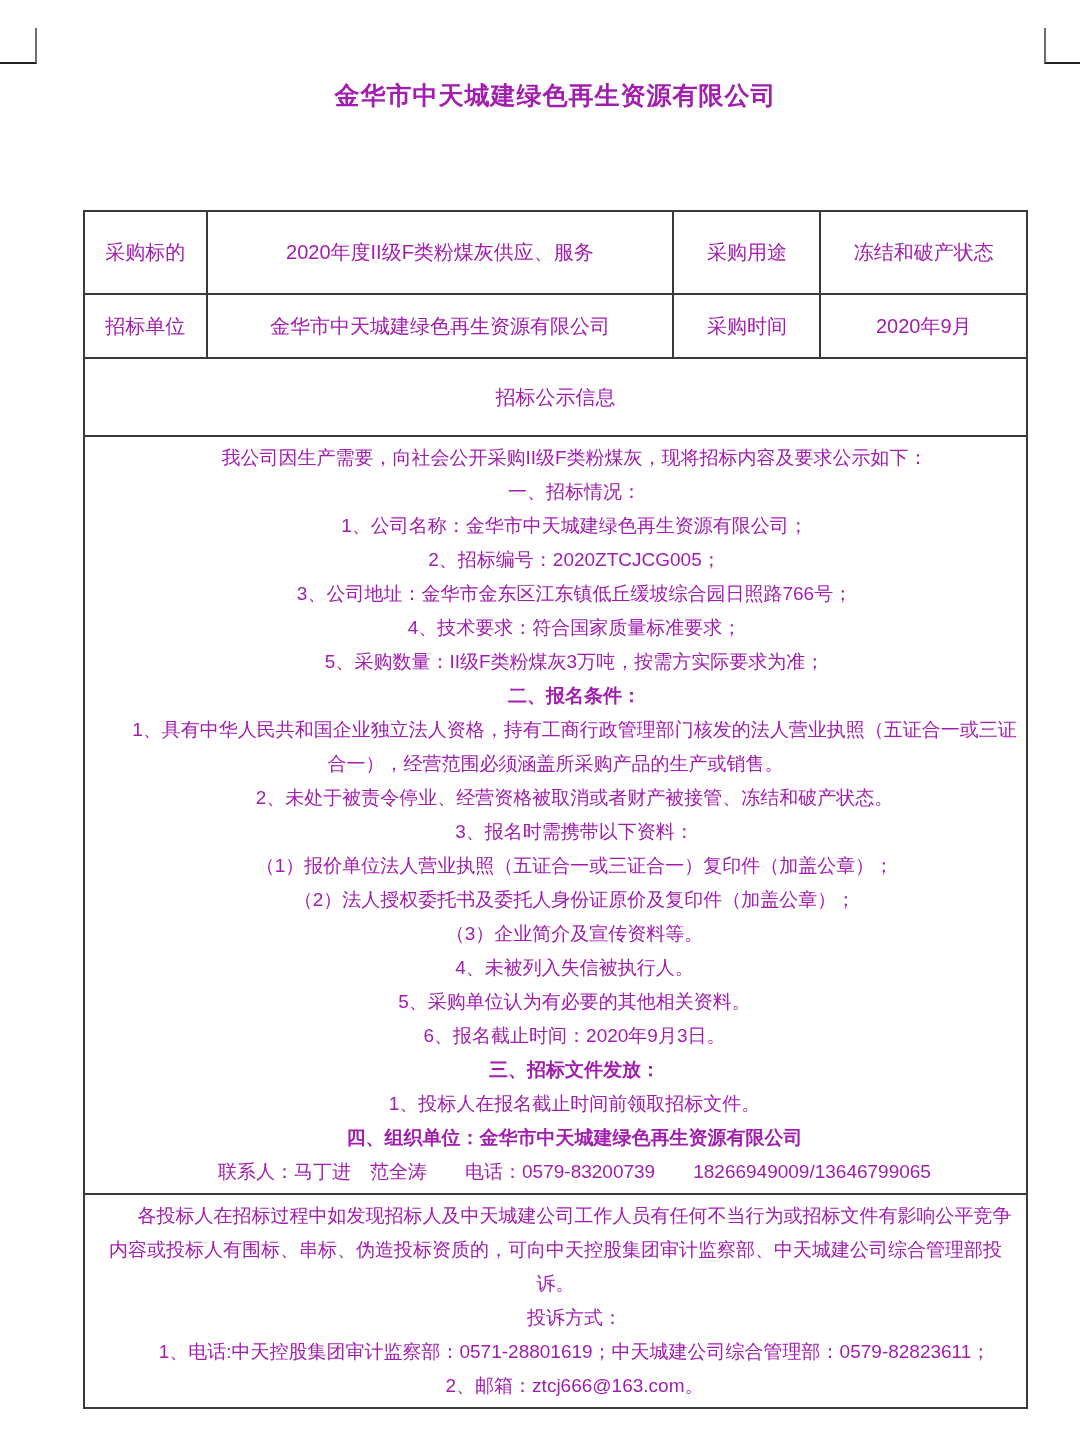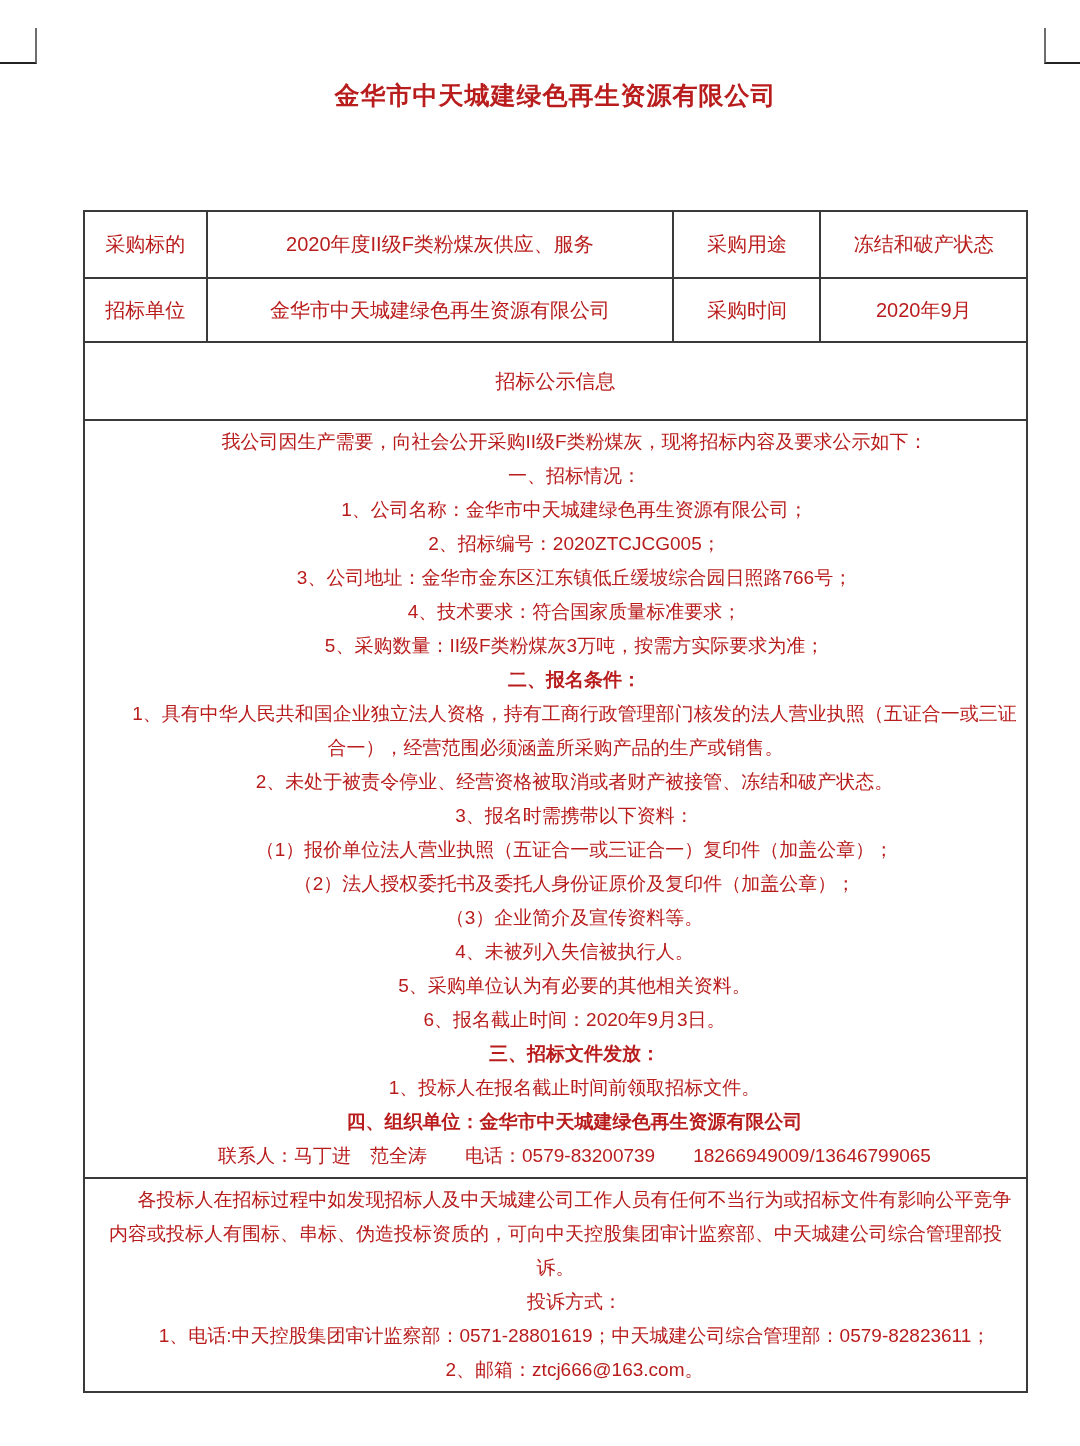--- a/index.html
+++ b/index.html
@@ -3,21 +3,21 @@
 <meta charset="utf-8">
 <style>
   html, body { margin: 0; padding: 0; }
   body { background: #ffffff; }
   .page {
     position: relative;
     width: 1080px;
     height: 1446px;
     background: #ffffff;
     font-family: "Liberation Sans", sans-serif;
-    color: #b91c1c;
+    color: #a21caf;
     overflow: hidden;
   }
   
   .crop-tl {
     position: absolute; left: 0; top: 28px;
     width: 35px; height: 34px;
     border-right: 2px solid #6d6d6d;
     border-bottom: 2px solid #222222;
   }
   .crop-tr {
@@ -79,21 +79,21 @@
   </div>
 
   <table class="info-table">
     <colgroup>
       <col style="width:13%">
       <col style="width:49.5%">
       <col style="width:15.6%">
       <col style="width:21.9%">
     </colgroup>
     <tbody>
-      <tr style="height:67px;">
+      <tr style="height:83px;">
         <td>采购标的</td>
         <td>2020年度II级F类粉煤灰供应、服务</td>
         <td>采购用途</td>
         <td>冻结和破产状态</td>
       </tr>
       <tr style="height:64px;">
         <td>招标单位</td>
         <td>金华市中天城建绿色再生资源有限公司</td>
         <td>采购时间</td>
         <td>2020年9月</td>

